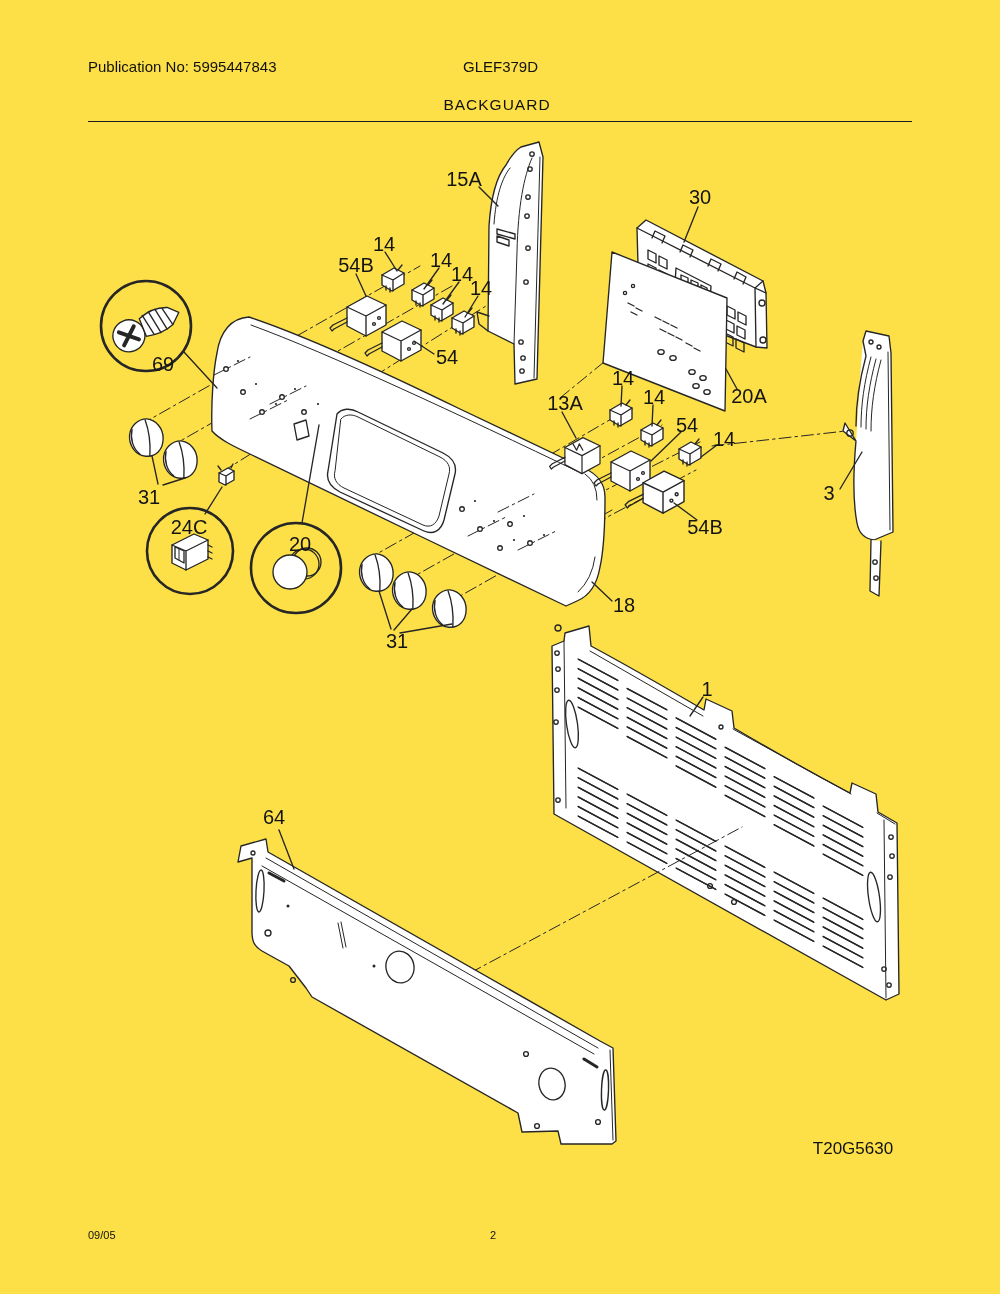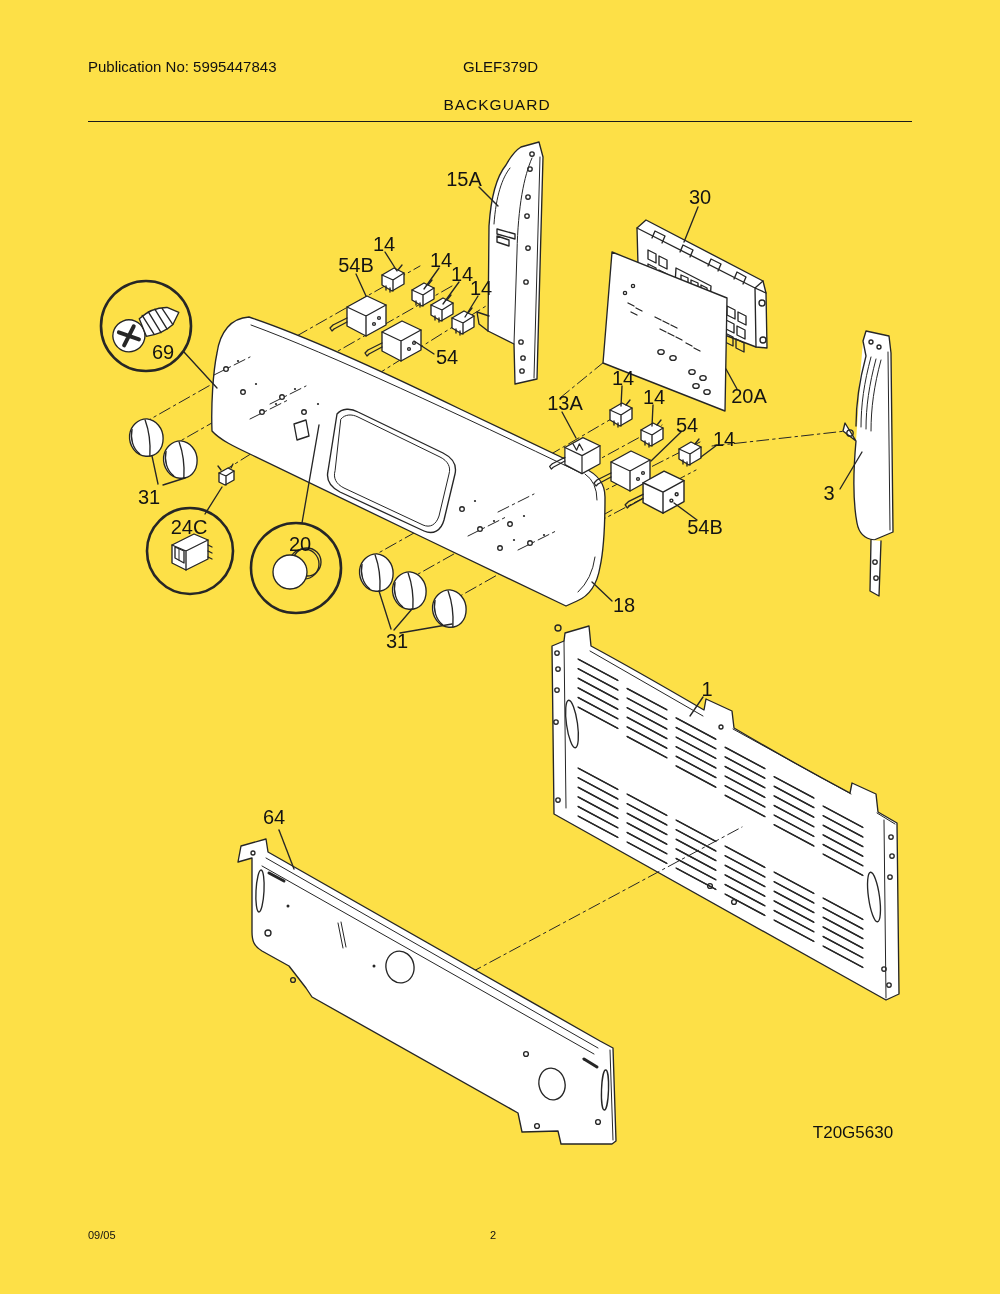--- a/index.html
+++ b/index.html
@@ -3,21 +3,21 @@
 <meta charset="utf-8">
 <style>
   html,body{margin:0;padding:0;background:#fff;}
   .page{position:relative;width:1000px;height:1294px;background:#fde047;overflow:hidden;
         font-family:"Liberation Sans", sans-serif;color:#111;}
   .txt{position:absolute;white-space:nowrap;}
   .hdr{font-size:15px;}
   .title{font-size:15.5px;letter-spacing:1px;}
   .rule{position:absolute;left:88px;top:121px;width:824px;border-top:1.6px solid #1a1a1a;}
   .callout{position:absolute;font-size:20px;transform:translate(-50%,-50%);color:#141414;}
-  .dwg{position:absolute;font-size:17px;transform:translate(-50%,-50%);}
+  .dwg{position:absolute;font-size:17px;transform:translate(-50%,-50%);margin-top:16px;}
   .ftr{font-size:11px;}
   svg.art{position:absolute;left:0;top:0;}
   svg.art path, svg.art line, svg.art circle, svg.art ellipse, svg.art polyline{
       stroke:#262626;fill:none;stroke-width:1.35;stroke-linecap:round;stroke-linejoin:round;}
   svg.art .f{fill:#fff;}
   svg.art .cl{stroke-dasharray:12 4 2.5 4;stroke-width:1;}
   svg.art .ld{stroke-width:1.7;}
   svg.art .hatch{stroke-width:3;}
   svg.art .dot{fill:#262626;stroke:none;}
   svg.art .thin{stroke-width:1;}
@@ -461,21 +461,21 @@
   </svg>
 
   <span class="callout" style="left:464px;top:179px">15A</span>
   <span class="callout" style="left:700px;top:197px">30</span>
   <span class="callout" style="left:356px;top:265px">54B</span>
   <span class="callout" style="left:384px;top:244px">14</span>
   <span class="callout" style="left:441px;top:260px">14</span>
   <span class="callout" style="left:462px;top:274px">14</span>
   <span class="callout" style="left:481px;top:288px">14</span>
   <span class="callout" style="left:447px;top:357px">54</span>
-  <span class="callout" style="left:163px;top:352px">69</span>
+  <span class="callout" style="left:163px;top:364px">69</span>
   <span class="callout" style="left:565px;top:403px">13A</span>
   <span class="callout" style="left:623px;top:378px">14</span>
   <span class="callout" style="left:654px;top:397px">14</span>
   <span class="callout" style="left:687px;top:425px">54</span>
   <span class="callout" style="left:724px;top:439px">14</span>
   <span class="callout" style="left:749px;top:396px">20A</span>
   <span class="callout" style="left:829px;top:493px">3</span>
   <span class="callout" style="left:705px;top:527px">54B</span>
   <span class="callout" style="left:149px;top:497px">31</span>
   <span class="callout" style="left:189px;top:527px">24C</span>

